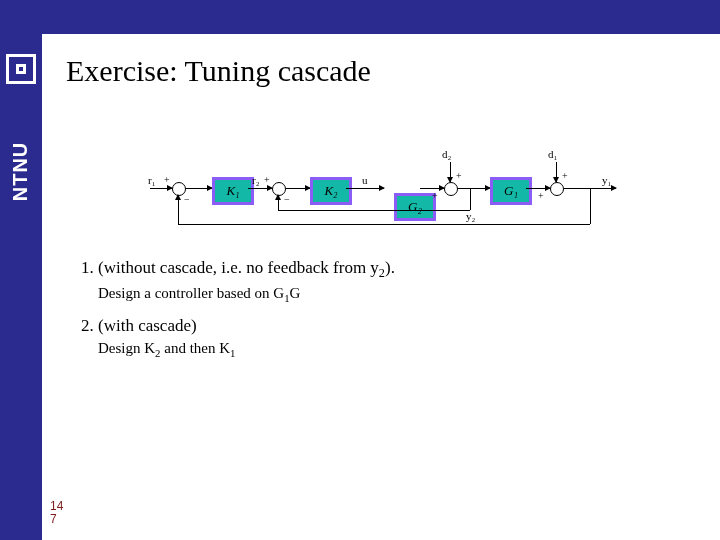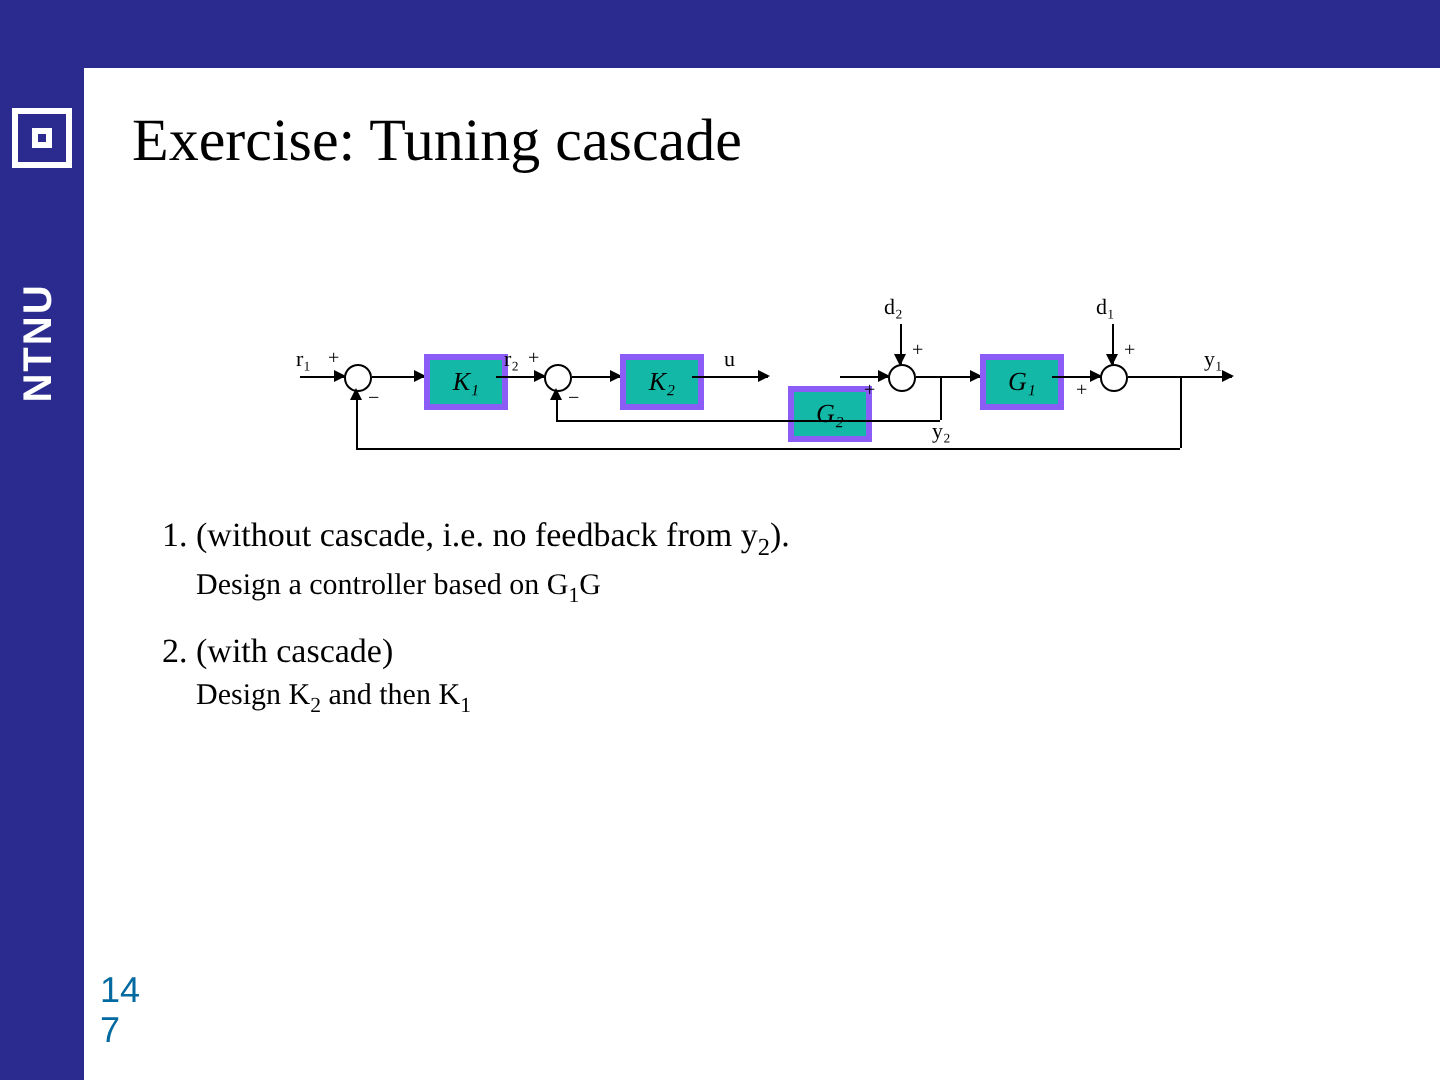--- a/index.html
+++ b/index.html
@@ -92,22 +92,22 @@
   }
   sub {
     font-size: 0.72em;
     vertical-align: sub;
   }
   .pagenum {
     position: absolute;
     left: 50px;
     bottom: 14px;
     font-family: Arial, Helvetica, sans-serif;
-    font-size: 18px;
-    color: #0369a1;
+    font-size: 12px;
+    color: #7f1d1d;
     line-height: 1.1;
   }
 
   
   .bd {
     position: absolute;
     left: 108px;
     top: 124px;
     width: 500px;
     height: 80px;

